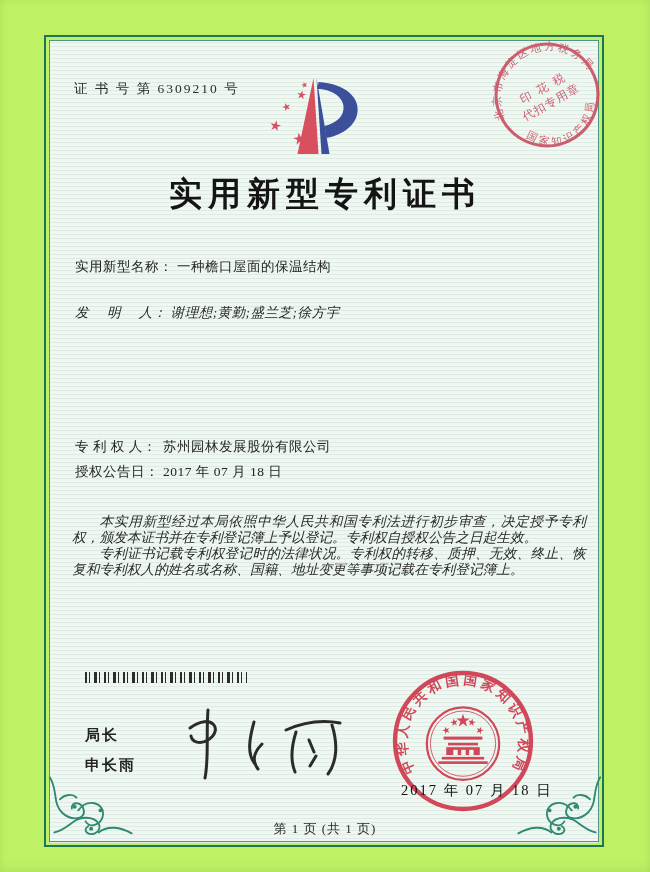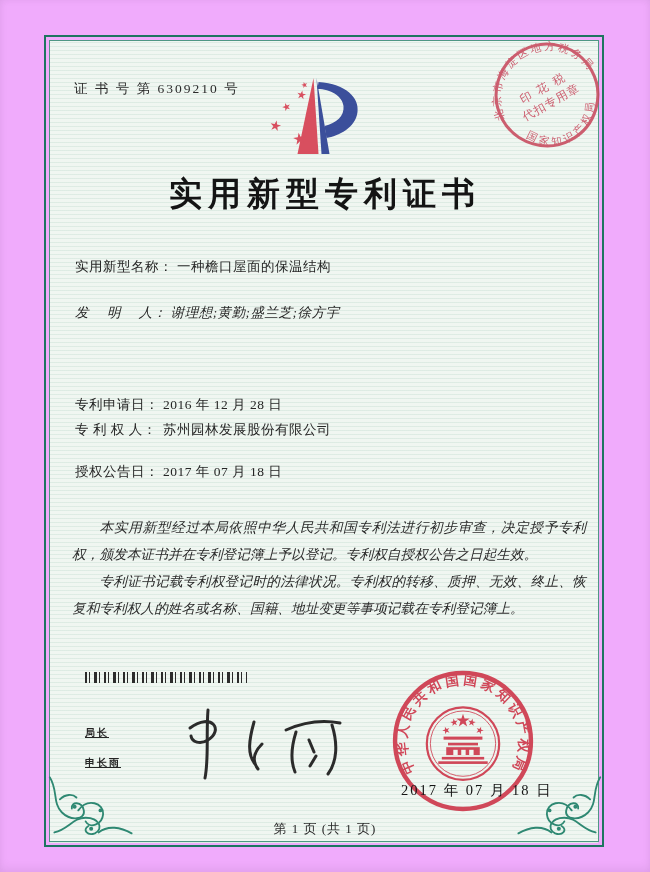--- a/index.html
+++ b/index.html
@@ -3,21 +3,21 @@
 <meta charset="utf-8">
 <style>
   * { margin: 0; padding: 0; box-sizing: border-box; }
   html, body { background: #ffffff; }
   body { font-family: "Liberation Serif", "DejaVu Serif", serif; }
 
   .page {
     position: relative;
     width: 650px; height: 872px;
     margin: 0 auto;
-    background: #f0abfc;
+    background: #bef264;
     overflow: hidden;
     box-shadow: inset 0 -4px 10px rgba(0,0,0,0.06), inset 0 2px 6px rgba(0,0,0,0.03);
   }
 
   
   .bg-area {
     position: absolute; top: 41px; left: 50px; right: 52px; bottom: 29px;
     background:
       repeating-linear-gradient(0deg,
         rgba(108,170,144,0.14) 0px, rgba(108,170,144,0.14) 1px,
@@ -48,42 +48,42 @@
   }
   .title {
     left: 0; right: 0; top: 172px; text-align: center;
     font-size: 33px; font-weight: bold; letter-spacing: 6px; color: #141414;
   }
 
   
   .field-row { left: 75px; font-size: 13.5px; color: #262626; letter-spacing: 0.5px; white-space: nowrap; }
   .field-row .lbl { display: inline-block; min-width: 84px; }
   .f0 { top: 258px; } .f1 { top: 304px; font-style: italic; } .f2 { top: 349px; }
-  .f3 { top: 396px; } .f4 { top: 421px; } .f5 { top: 463px; }
+  .f3 { top: 396px; } .f4 { top: 438px; } .f5 { top: 463px; }
 
   
   .body-text {
     left: 72px; top: 514px; width: 514px;
-    font-size: 13.7px; line-height: 27px; color: #2a2a2a;
+    font-size: 13.7px; line-height: 16px; color: #2a2a2a;
     font-style: italic; text-align: justify;
   }
   .body-text p { text-indent: 2em; }
 
   
   .barcode {
     left: 85px; top: 672px; width: 162px; height: 11px;
     background: repeating-linear-gradient(90deg,
       #2c2c2c 0 2px, transparent 2px 4px,
       #2c2c2c 4px 5px, transparent 5px 9px,
       #2c2c2c 9px 12px, transparent 12px 14px,
       #2c2c2c 14px 15px, transparent 15px 19px);
   }
   .signer-title, .signer-name {
-    left: 85px; font-size: 10px; font-weight: 600; color: #242424;
-    font-family: "Liberation Sans", "DejaVu Sans", sans-serif; letter-spacing: 2px; text-decoration: underline;
+    left: 85px; font-size: 15px; font-weight: 600; color: #242424;
+    font-family: "Liberation Sans", "DejaVu Sans", sans-serif; letter-spacing: 2px;
   }
   .signer-title { top: 726px; } .signer-name { top: 756px; }
   .signature { left: 178px; top: 696px; width: 168px; height: 88px; z-index: 3; }
 
   .seal { left: 388px; top: 666px; width: 150px; height: 150px; z-index: 3; opacity: 0.92; }
   .seal-date {
     left: 401px; top: 781px; font-size: 14.5px; letter-spacing: 2px;
     color: #141414; z-index: 4; white-space: nowrap;
   }
   .footer-page {
@@ -138,24 +138,20 @@
 
   <div class="abs field-row f0">
     <span class="lbl">实用新型名称：</span>
     <span class="val">一种檐口屋面的保温结构</span>
   </div>
 
   <div class="abs title">实用新型专利证书</div>
   <div class="abs field-row f1">
     <span class="lbl">发　 明　 人：</span>
     <span class="val">谢理想;黄勤;盛兰芝;徐方宇</span>
-  </div>
-  <div class="abs field-row f3">
-    <span class="lbl">专利申请日：</span>
-    <span class="val">2016 年 12 月 28 日</span>
   </div>
   <div class="abs field-row f4">
     <span class="lbl">专 利 权 人：</span>
     <span class="val">苏州园林发展股份有限公司</span>
   </div>
   <div class="abs field-row f5">
     <span class="lbl">授权公告日：</span>
     <span class="val">2017 年 07 月 18 日</span>
   </div>
 

